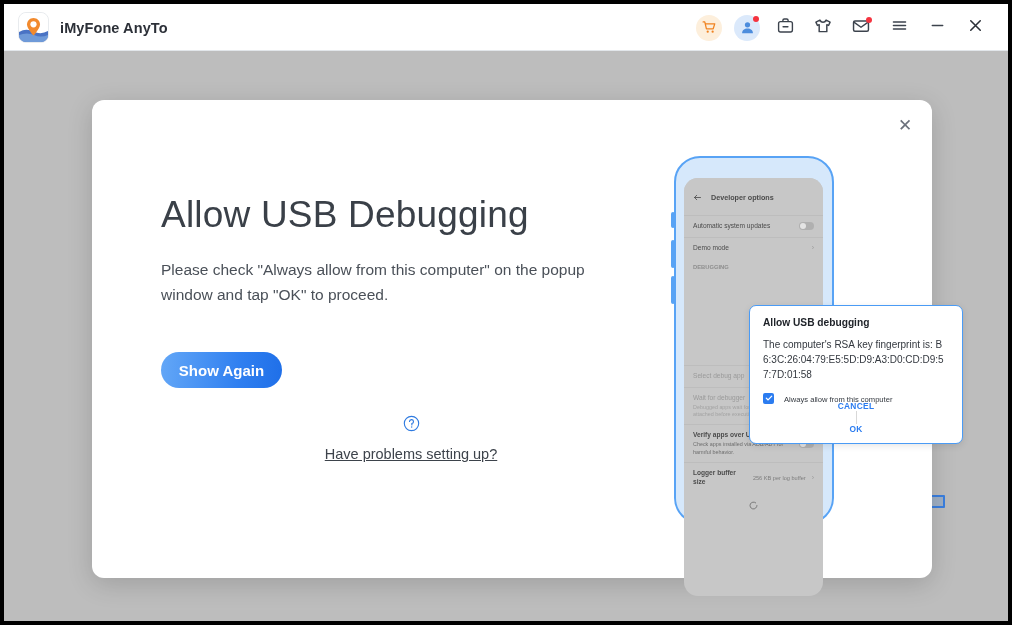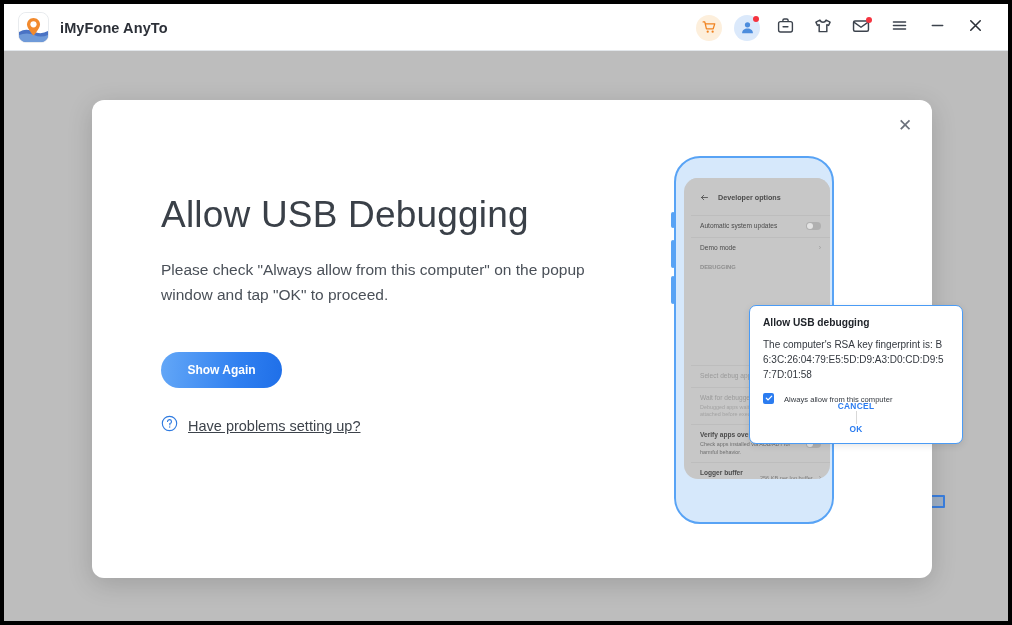--- a/index.html
+++ b/index.html
@@ -184,32 +184,33 @@
   .show-again-btn {
     margin-top: 45px;
     display: inline-flex;
     align-items: center;
     justify-content: center;
     width: 121px;
     height: 36px;
     border-radius: 18px;
     background: linear-gradient(95deg, #63a7f7 0%, #2f7ff0 65%, #1f6fe8 100%);
     color: #ffffff;
-    font-size: 12px;
+    font-size: 15px;
     font-weight: bold;
     border: none;
     cursor: pointer;
     font-family: "Liberation Sans", sans-serif;
   }
   .help-row {
     margin-top: 27px;
     display: flex;
     align-items: center;
     gap: 10px;
     cursor: pointer;
+    flex-direction: column;
   }
   .help-link {
     font-size: 14.5px;
     color: #3d434b;
     text-decoration: underline;
   }
 
   
   .phone-wrap {
     position: absolute;
@@ -238,25 +239,24 @@
   }
   .pb1 { top: 54px; height: 16px; }
   .pb2 { top: 82px; height: 28px; }
   .pb3 { top: 118px; height: 28px; }
 
   .phone-screen {
     position: absolute;
     left: 8px;
     top: 20px;
     width: 139px;
-    height: 301px;
+    height: 418px;
     background: #c7c7c7;
     border-radius: 14px;
     overflow: hidden;
-    padding-left: 7px;
   }
   .sc-header {
     display: flex;
     align-items: center;
     gap: 9px;
     padding: 10px 9px 9px 9px;
     background: #c7c7c7;
   }
   .sc-header-title {
     font-size: 7.2px;

